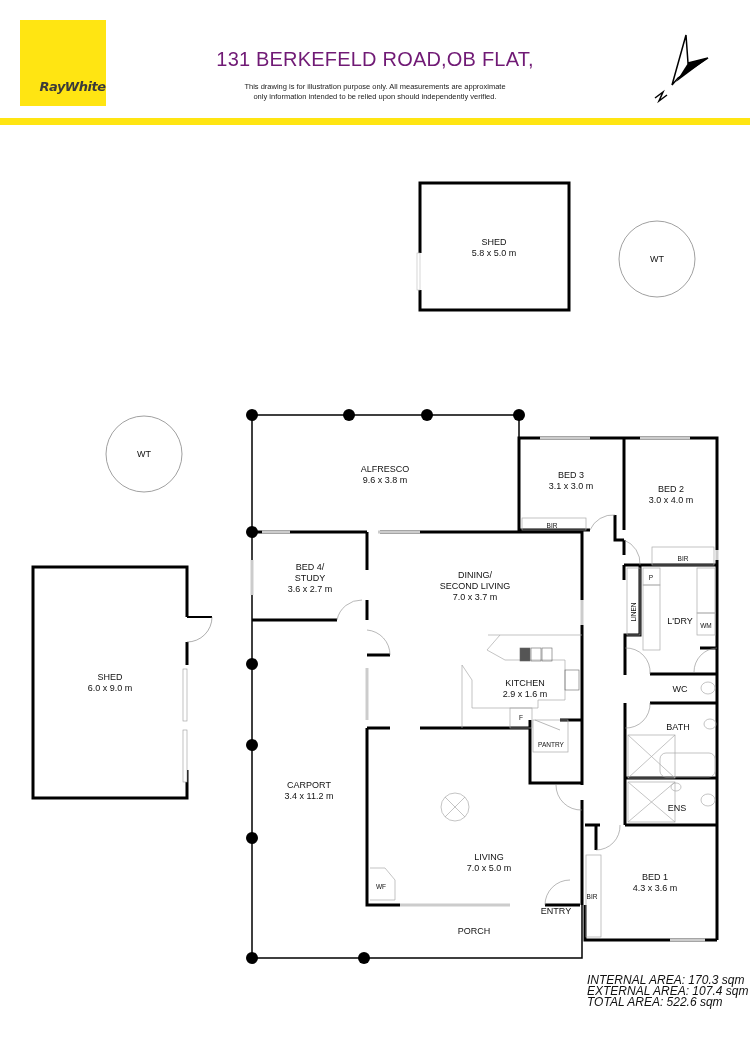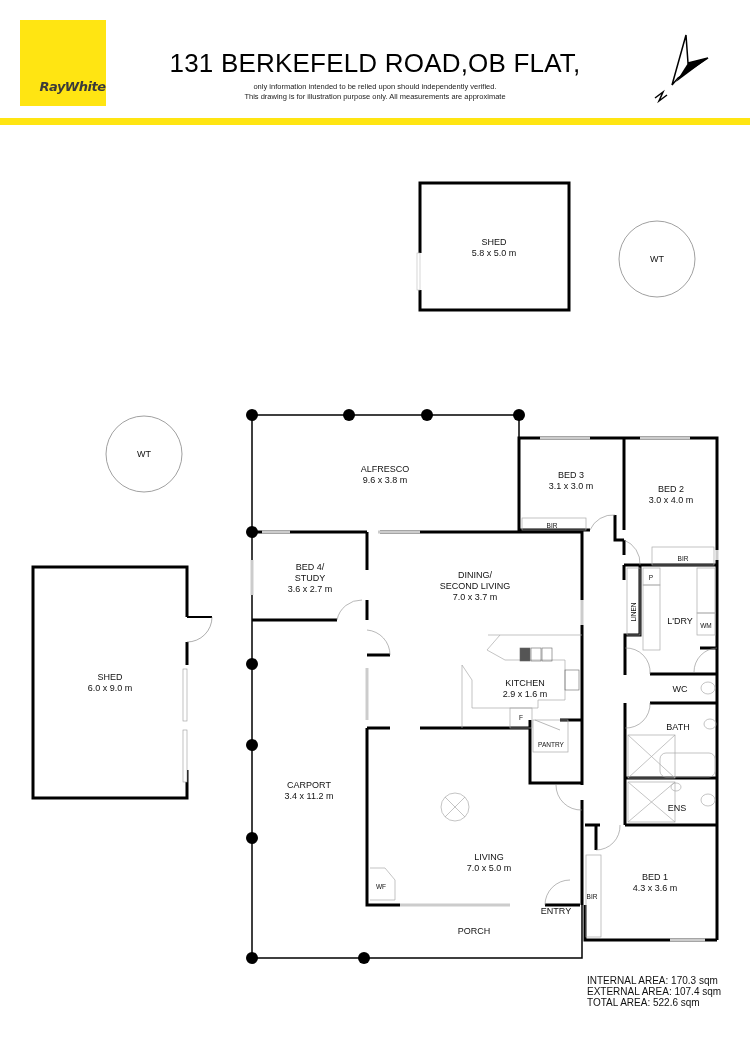--- a/index.html
+++ b/index.html
@@ -1,37 +1,37 @@
 <!DOCTYPE html>
 <html><head>
 <meta charset="utf-8">
 <style>
   html, body { margin:0; padding:0; background:#ffffff; }
   body { width:750px; height:1060px; position:relative; overflow:hidden; font-family:"Liberation Sans", sans-serif; color:#111; }
   .logo { position:absolute; left:20px; top:20px; width:86px; height:86px; background:#ffe512; }
   .logo-text { position:absolute; left:0; right:0; bottom:12px; text-align:center; font-family:"DejaVu Sans", sans-serif; font-weight:bold; font-style:italic; font-size:13px; color:#3a3a3a; letter-spacing:-0.5px;padding-left:19px; }
-  .title { position:absolute; left:120px; right:120px; top:48px; text-align:center; font-size:26px; letter-spacing:0.2px; color:#000000; }
+  .title { position:absolute; left:120px; right:120px; top:48px; text-align:center; font-size:20px; letter-spacing:0.2px; color:#701a75; }
   .disclaimer { position:absolute; left:200px; right:200px; top:82px; text-align:center; font-size:7.5px; line-height:10px; color:#222; }
   .yellow-bar { position:absolute; left:0; top:118px; width:750px; height:7px; background:#ffe512; }
   .north { position:absolute; left:650px; top:30px; width:60px; height:75px; }
   svg.plan { position:absolute; left:0; top:0; }
   .lbl { font-family:"Liberation Sans", sans-serif; font-size:9px; fill:#111; text-anchor:middle; }
   .sm { font-size:6.5px; }
-  .areas { position:absolute; left:587px; top:975px; font-size:10px; line-height:11px; color:#111; }
+  .areas { position:absolute; left:587px; top:975px; font-size:12px; line-height:11px; color:#111;font-style:italic; }
 </style>
 </head>
 <body>
 
 <div class="logo">
   <div class="logo-text">RayWhite</div>
 </div>
 <div class="title">131 BERKEFELD ROAD,OB FLAT,</div>
 <div class="disclaimer">
+  <div>This drawing is for illustration purpose only. All measurements are approximate</div>
   <div>only information intended to be relied upon should independently verified.</div>
-  <div>This drawing is for illustration purpose only. All measurements are approximate</div>
 </div>
 <svg class="north" viewBox="0 0 60 75">
   <polygon points="36,5 22,55 28,48 58,28 38,33" fill="#fff" stroke="#000" stroke-width="1.5"></polygon>
   <polygon points="38,33 58,28 26,52" fill="#000"></polygon>
   <polyline points="5,68 13,62 9,71 17,65" fill="none" stroke="#000" stroke-width="1.5"></polyline>
 </svg>
 <div class="yellow-bar"></div>
 
 <svg class="plan" width="750" height="1060">
   <g fill="none" stroke="#000">

